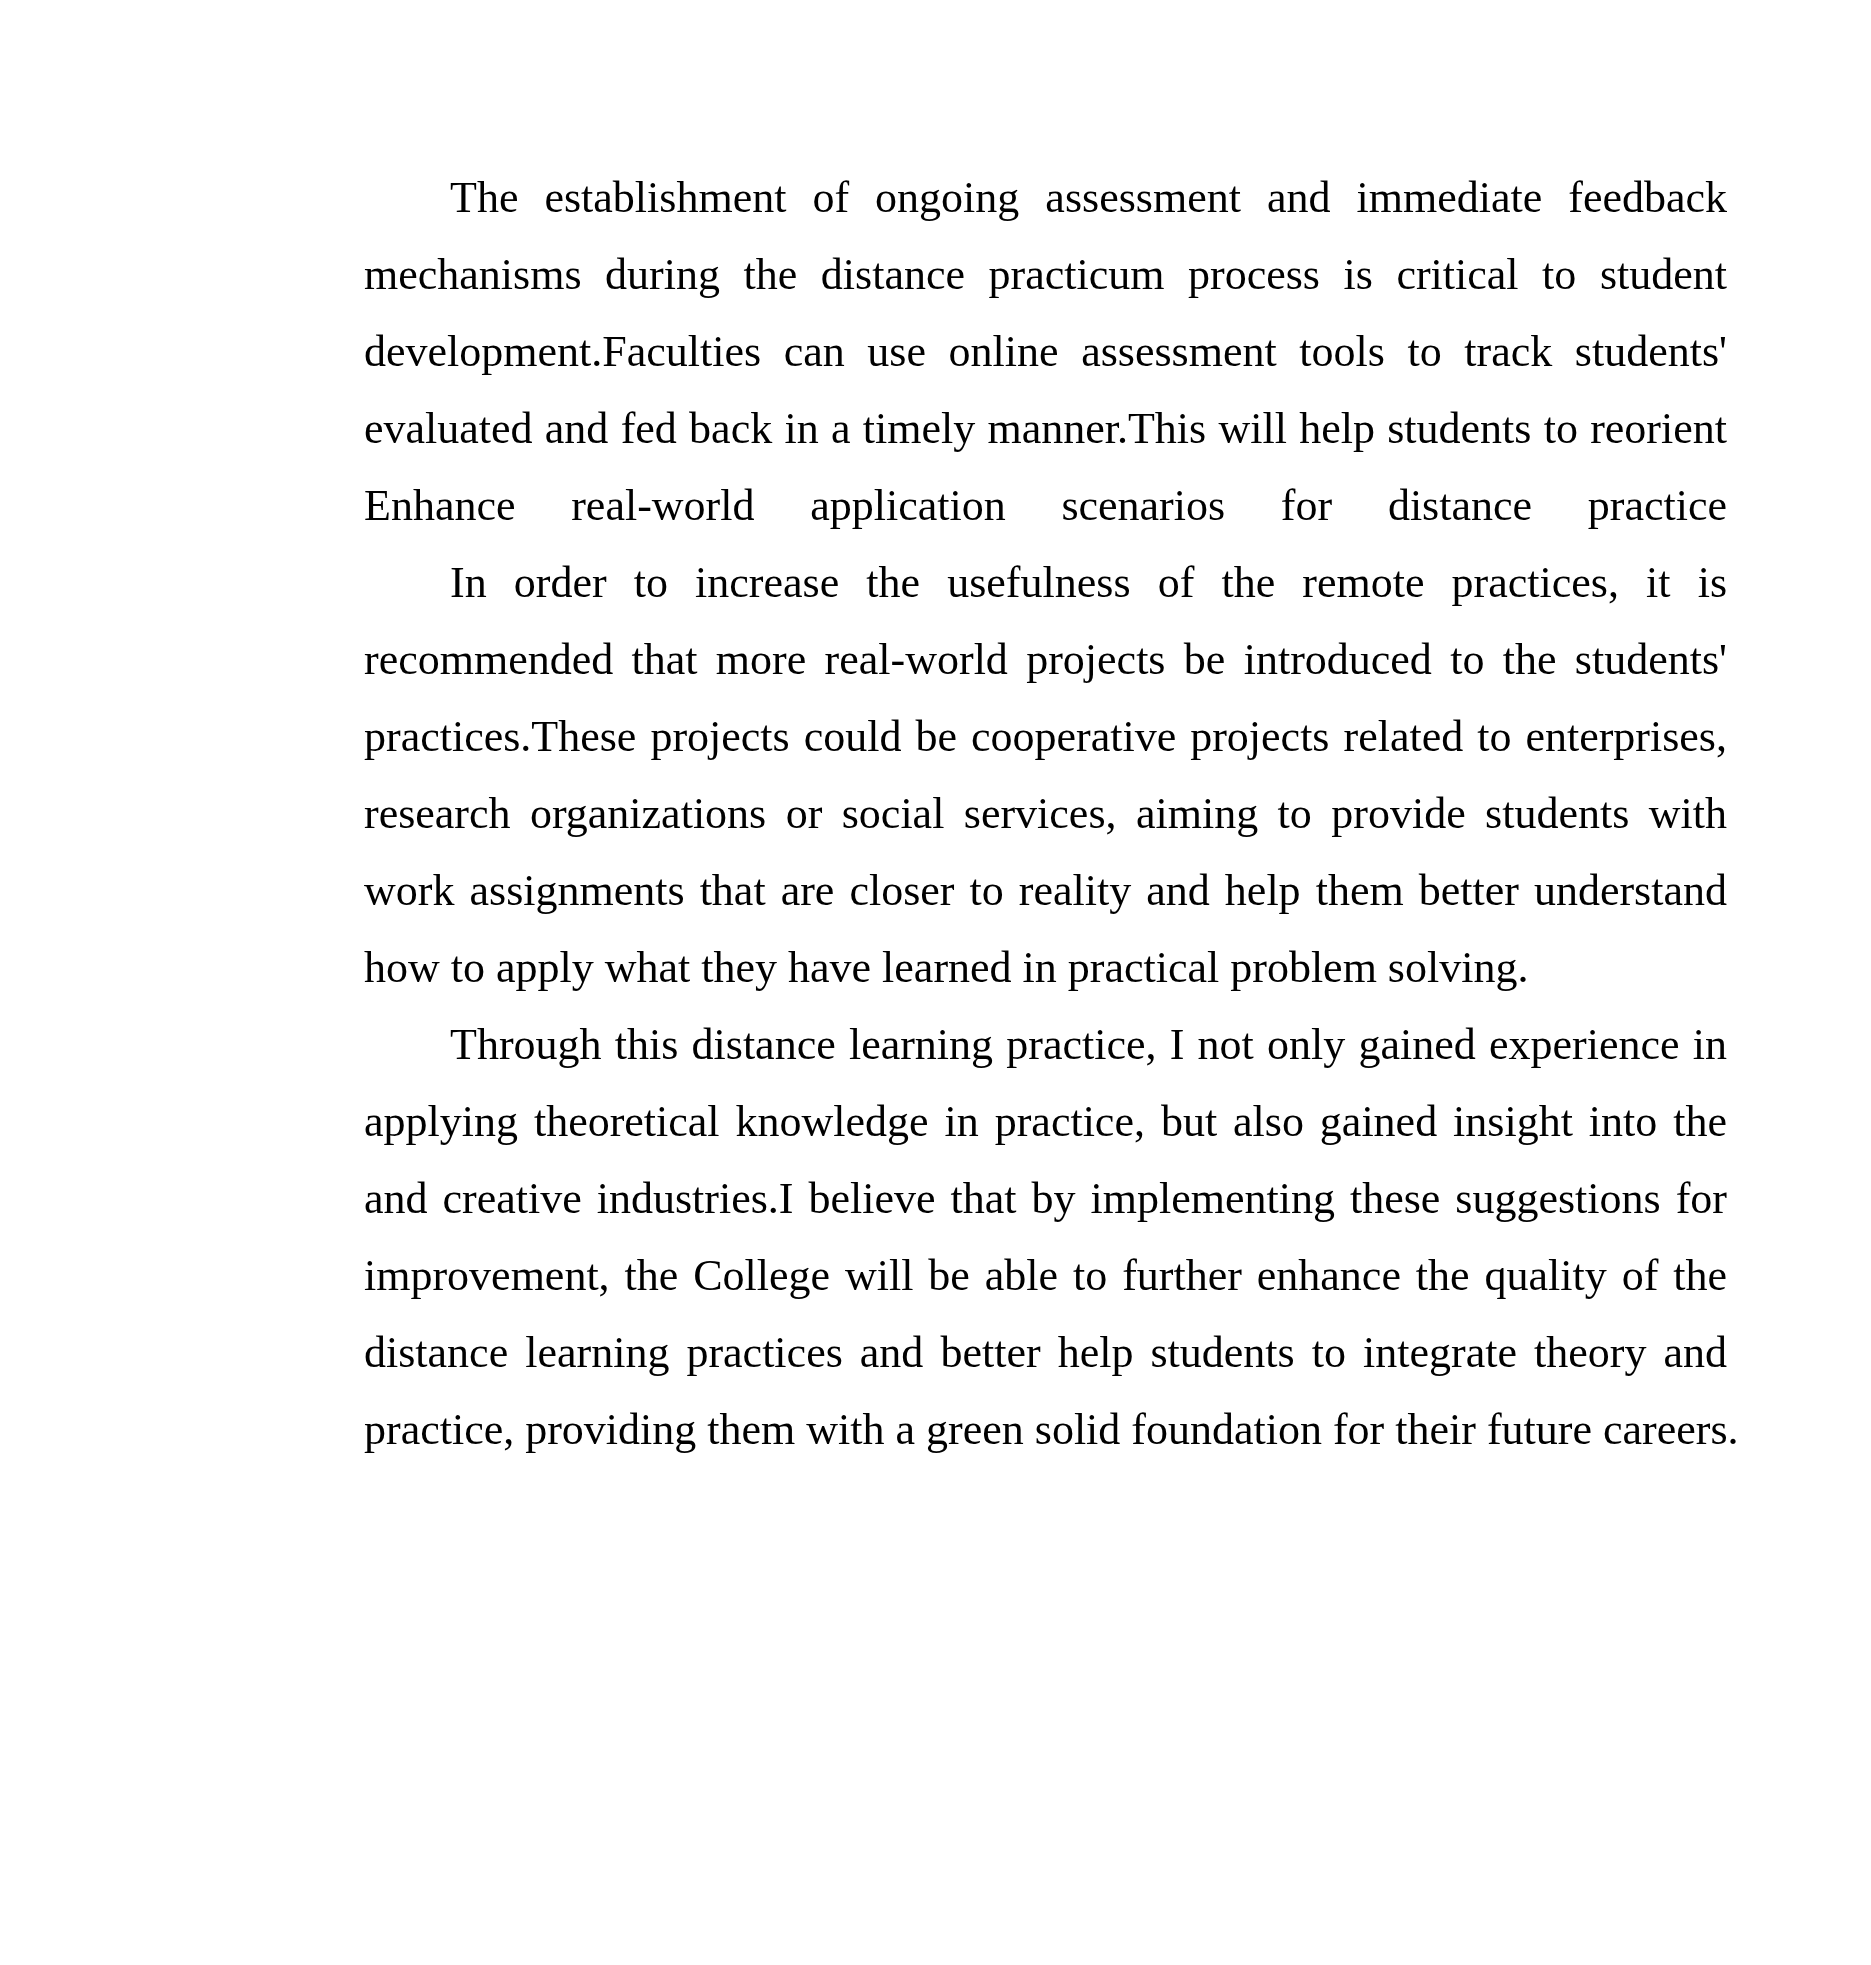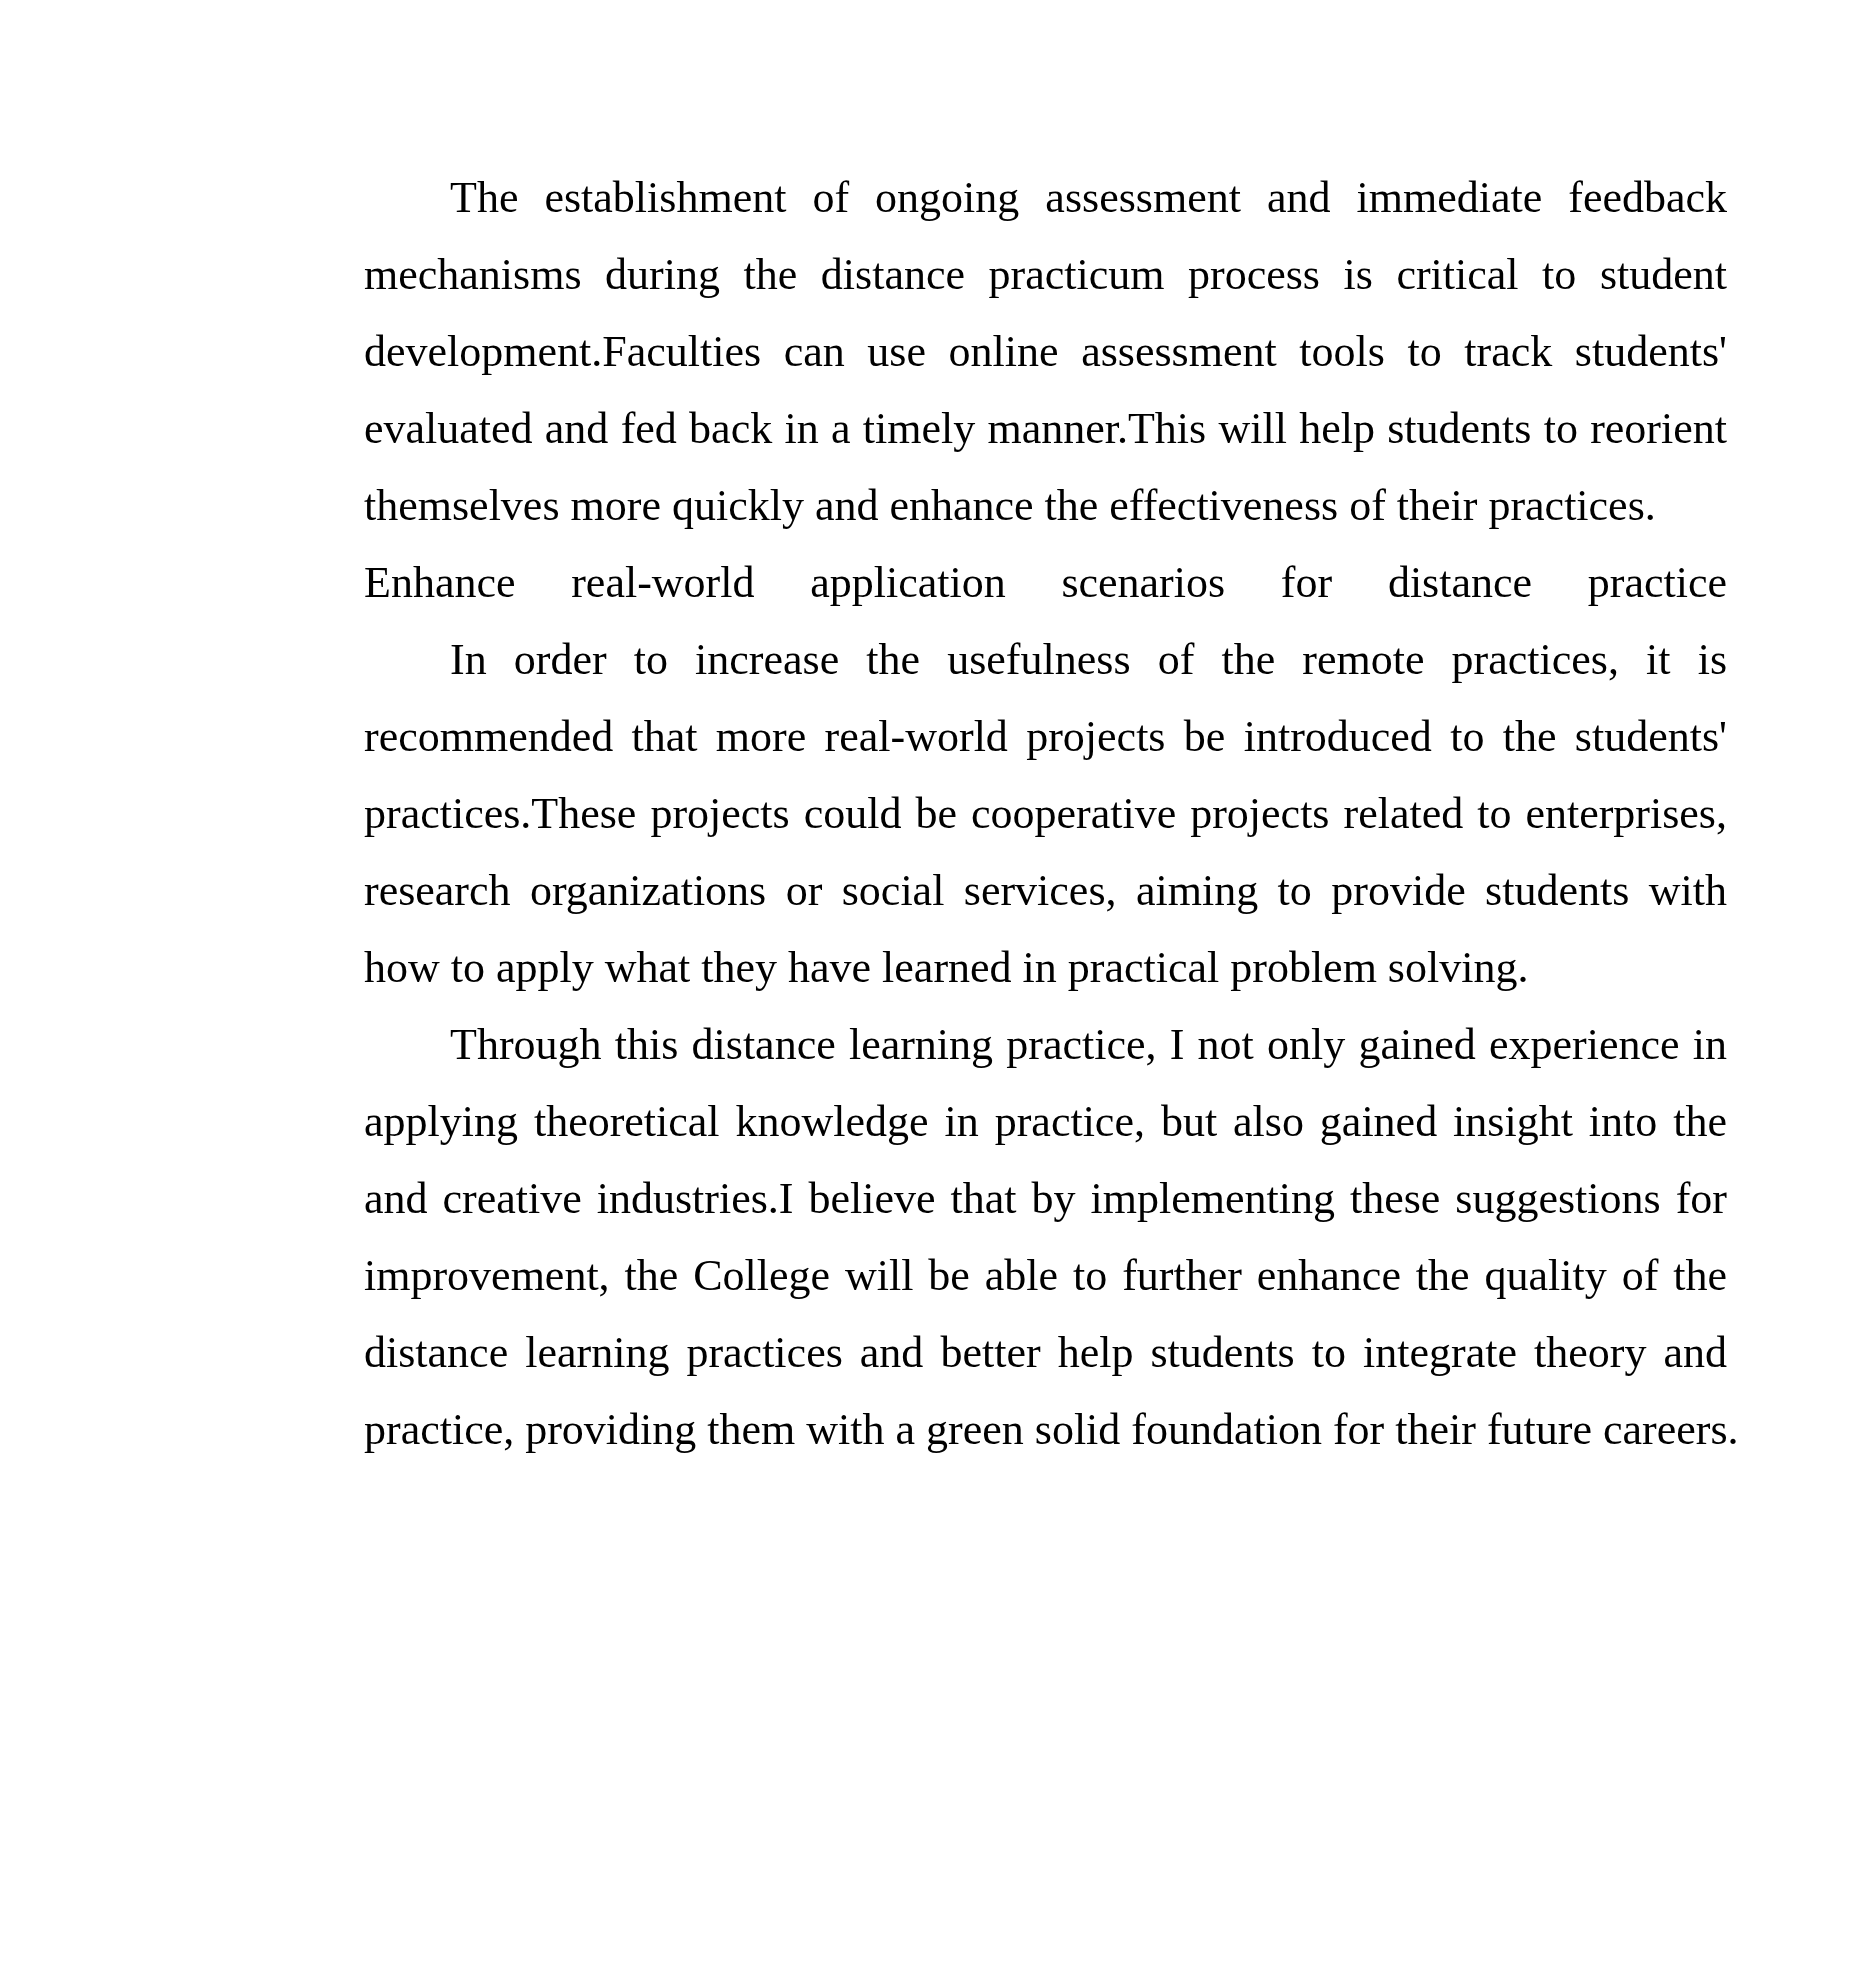--- a/index.html
+++ b/index.html
@@ -44,32 +44,32 @@
 <body>
 
 <div class="page">
   <div class="content">
 
     <div>
       <div class="line indent">The establishment of ongoing assessment and immediate feedback</div>
       <div class="line">mechanisms during the distance practicum process is critical to student</div>
       <div class="line">development.Faculties can use online assessment tools to track students'</div>
       <div class="line">evaluated and fed back in a timely manner.This will help students to reorient</div>
-      <div class="line last">themselves more quickly and enhance the effectiveness of their practices.</div>
     </div>
 
     <div class="bold">
       <div class="line">Enhance real-world application scenarios for distance practice</div>
     </div>
 
     <div>
       <div class="line indent">In order to increase the usefulness of the remote practices, it is</div>
       <div class="line">recommended that more real-world projects be introduced to the students'</div>
       <div class="line">practices.These projects could be cooperative projects related to enterprises,</div>
       <div class="line">research organizations or social services, aiming to provide students with</div>
+      <div class="line">work assignments that are closer to reality and help them better understand</div>
       <div class="line last">how to apply what they have learned in practical problem solving.</div>
     </div>
 
 
     <div>
       <div class="line indent">Through this distance learning practice, I not only gained experience in</div>
       <div class="line">applying theoretical knowledge in practice, but also gained insight into the</div>
       <div class="line">and creative industries.I believe that by implementing these suggestions for</div>
       <div class="line">improvement, the College will be able to further enhance the quality of the</div>
       <div class="line">distance learning practices and better help students to integrate theory and</div>

